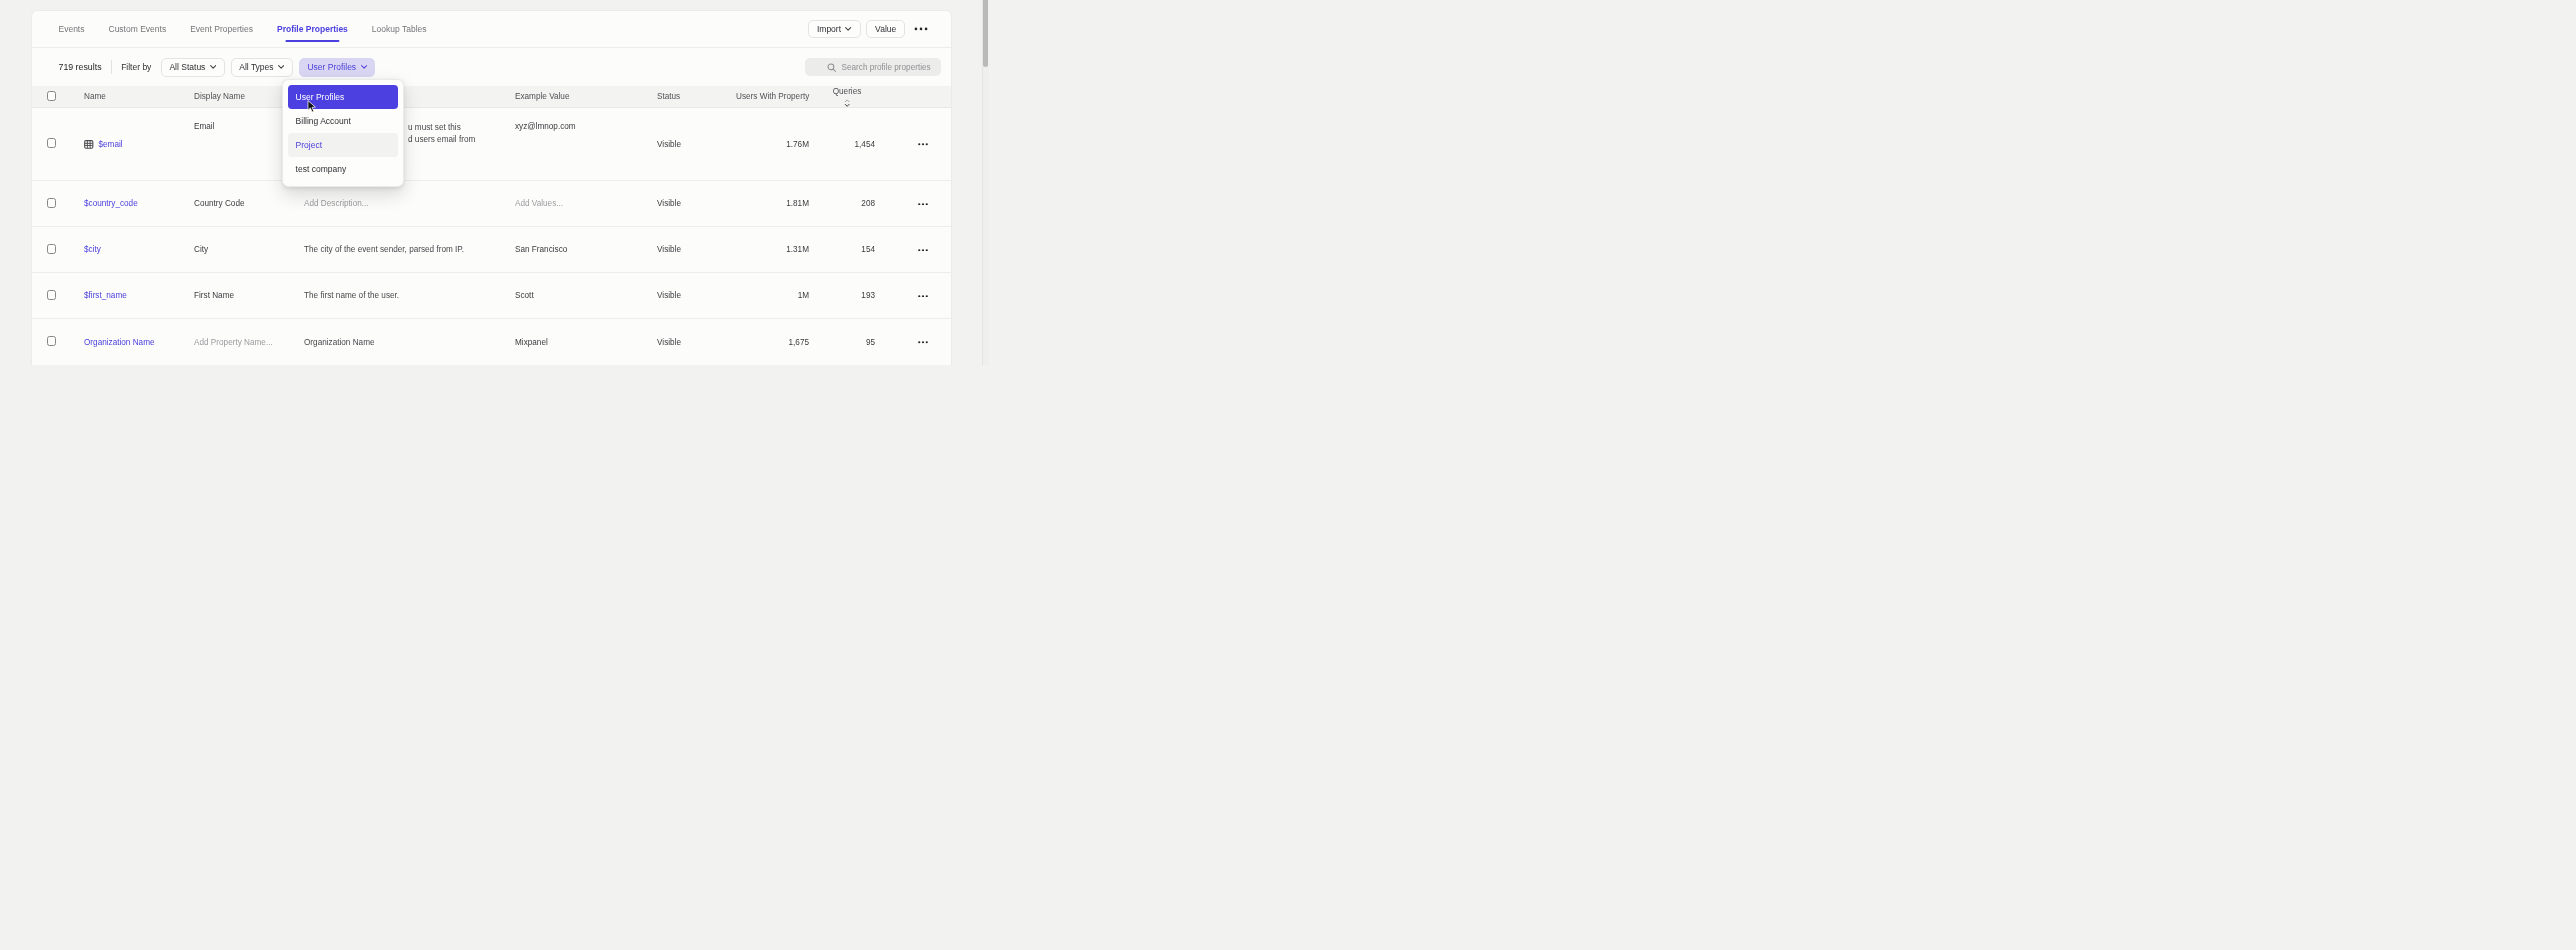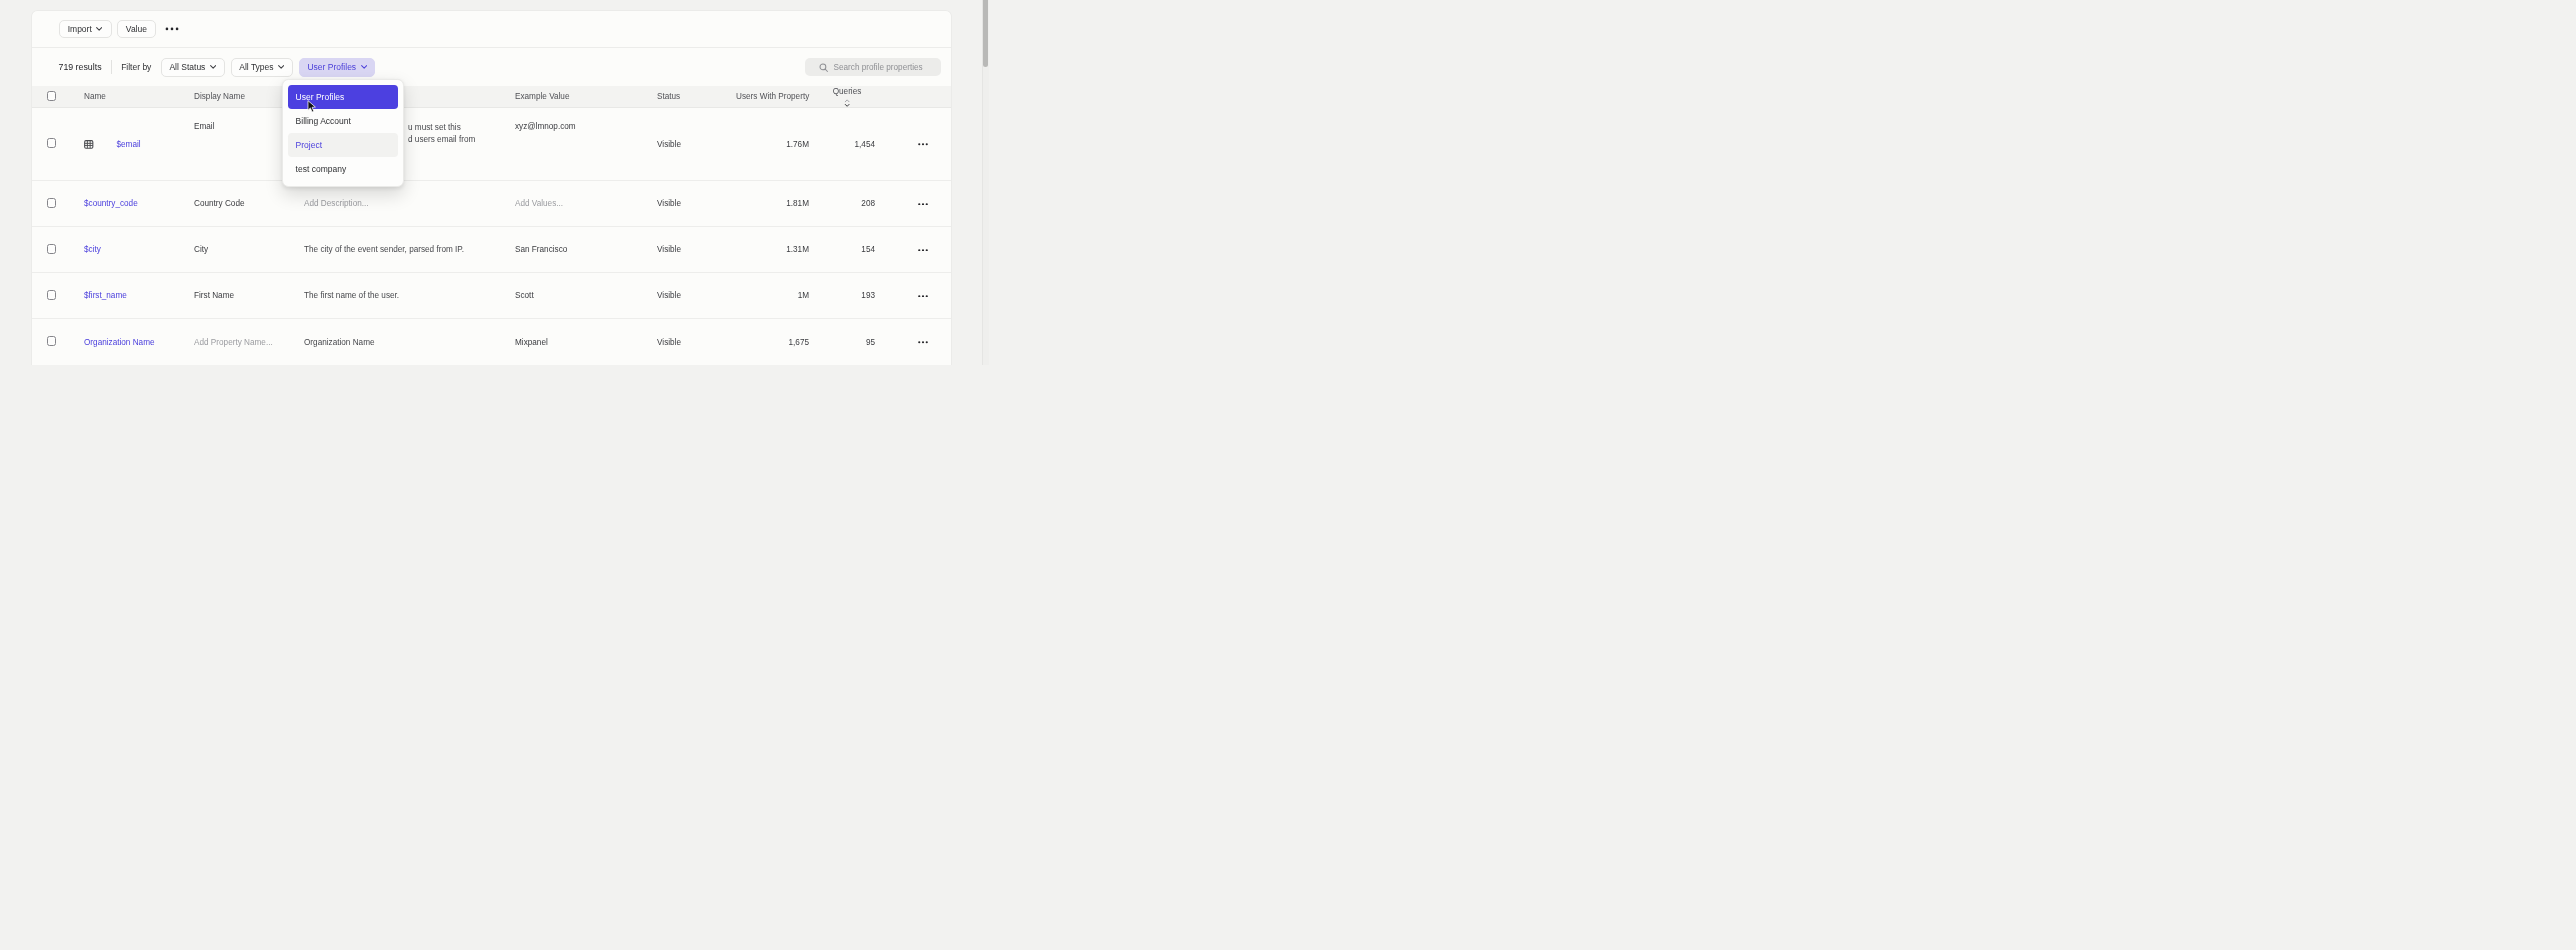--- a/index.html
+++ b/index.html
@@ -54,21 +54,21 @@
   .filter-by { font-size:8.5px; color:#2f3033; margin-right:9.5px; white-space:nowrap; }
   .chip {
     height:19px; padding:0 7.6px; margin-right:6px;
     display:flex; align-items:center; gap:4.4px;
     background:#fdfdfc; border:0.6px solid #e4e4e2; border-radius:5px;
     font-size:8.5px; color:#2f3033; cursor:pointer; white-space:nowrap;
   }
   .chip.active { background:#d9d6f3; border-color:#d9d6f3; color:#4c40d9; }
   .search-box {
     margin-left:auto; width:136px; height:18.3px;
-    display:flex; align-items:center; gap:5px; padding:0 14px;
+    display:flex; align-items:center; gap:5px; padding:0 22px;
     background:#ececea; border-radius:5px;
   }
   .search-box input {
     border:none; outline:none; background:transparent; flex:1;
     font-family:"Liberation Sans", sans-serif; font-size:8.2px; color:#3a3b3f;
   }
   .search-box input::placeholder { color:#8f9094; }
 
   
   .grid-cols {
@@ -86,21 +86,21 @@
     border-bottom:0.6px solid #ededeb;
     background:#fcfcfa;
   }
   .row.tall { height:73px; }
   .cell-top { align-self:start; padding-top:14px; }
   .checkbox {
     width:9.5px; height:10px; margin-left:14.5px;
     border:0.9px solid #85858a; border-radius:2.5px; background:#fdfdfc;
     cursor:pointer;
   }
-  .name-cell { display:flex; align-items:center; gap:23px; }
+  .name-cell { display:flex; align-items:center; gap:5px; }
   .name-link { color:#4c40dd; cursor:pointer; white-space:nowrap; }
   .placeholder { color:#9b9ca0; }
   .desc { line-height:11.3px; color:#47484c; padding-right:7.6px; }
   .desc-clipped { padding-left:104px; color:#47484c; line-height:11.3px; }
   .num { text-align:right; }
   .queries-val { padding-right:10px; }
   .users-head { text-align:right; white-space:nowrap; }
   .queries-head { display:flex; align-items:center; justify-content:flex-end; gap:3.2px; white-space:nowrap;flex-direction:column; }
   .actions-cell { padding-left:33px; display:flex; align-items:center; cursor:pointer; }
 
@@ -129,20 +129,27 @@
     position:absolute; right:0.6px; top:0; width:5.7px; height:67px;
     background:#b9b9b7; border-radius:0 0 2.5px 2.5px; cursor:pointer;
   }
 </style>
 </head>
 <body>
 
 <div class="card">
 
   <div class="tabs-row">
+    <div class="tabs">
+      <div class="tab">Events</div>
+      <div class="tab">Custom Events</div>
+      <div class="tab">Event Properties</div>
+      <div class="tab active">Profile Properties</div>
+      <div class="tab">Lookup Tables</div>
+    </div>
     <div class="toolbar">
       <div class="btn">
         <span>Import</span>
         <span style="display:flex;">
           <svg width="6.3" height="3.8" viewBox="0 0 10 6">
               <path d="M1 1 L5 5 L9 1" fill="none" stroke="#3c3d41" stroke-width="1.6" stroke-linecap="round" stroke-linejoin="round"></path>
             </svg>
         </span>
       </div>
       <div class="btn">

